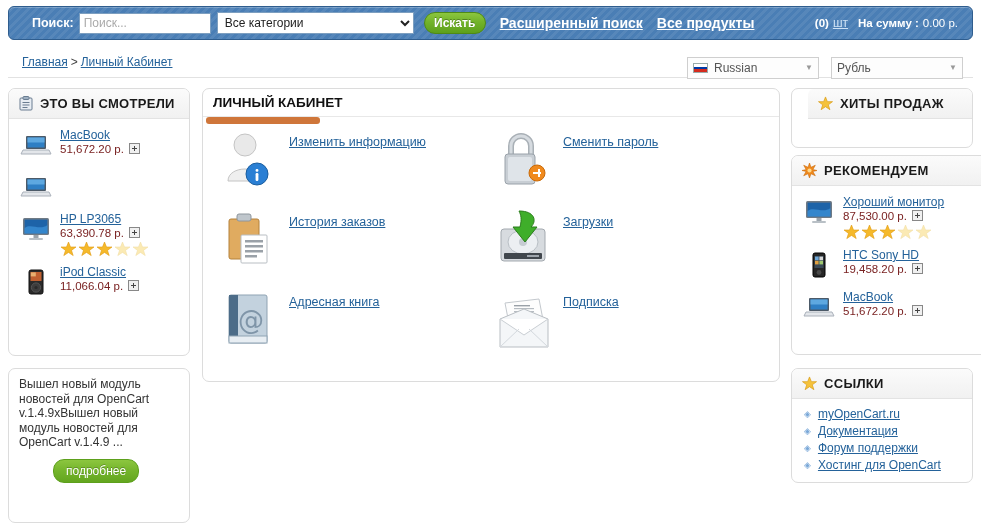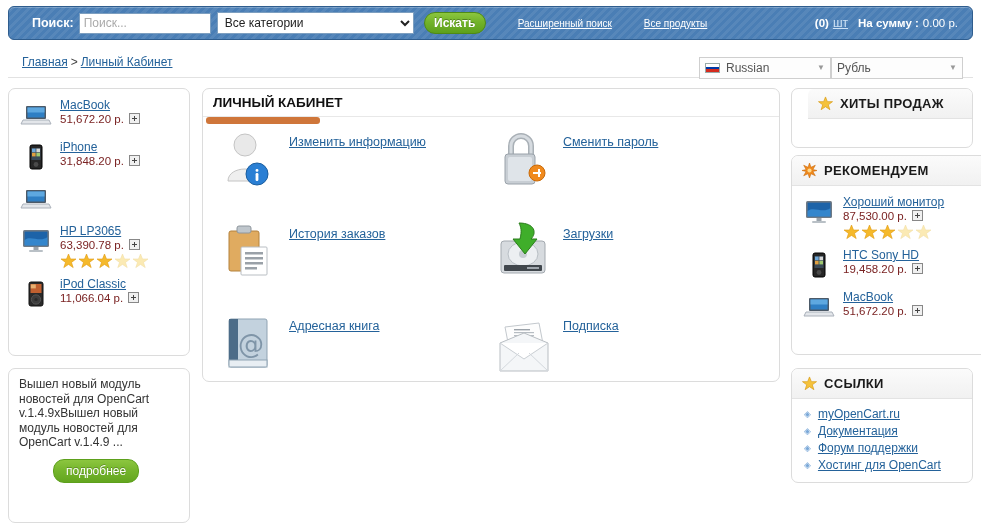--- a/index.html
+++ b/index.html
@@ -49,42 +49,42 @@
   #search-button {
     margin-left: 10px;
     width: 62px; height: 22px; border-radius: 11px;
     border: 1px solid #4f8a16;
     background: linear-gradient(to bottom,#8cc63f 0%,#72b32a 45%,#5da01c 100%);
     color: #fff; font-weight: bold; font-size: 12px;
     text-shadow: 0 -1px 0 rgba(0,0,0,.3);
     cursor: pointer; line-height: 1; padding: 0;
   }
   .top-link {
-    color: #fff; font-weight: normal; font-size: 10px;
-    text-decoration: underline; margin-left: 32px; white-space: nowrap;
+    color: #fff; font-weight: bold; font-size: 14px;
+    text-decoration: underline; margin-left: 14px; white-space: nowrap;
   }
   #cart-area {
     margin-left: auto; margin-right: 14px;
     display: flex; align-items: baseline; gap: 4px;
     color: #fff; font-size: 11.5px; white-space: nowrap;
   }
   #cart-count { font-weight: bold; }
   #cart-unit { color: #cfe2f5; text-decoration: underline; font-size: 12px; }
   #cart-total-label { font-weight: bold; margin-left: 6px; }
 
   
   #breadcrumb-row {
     position: absolute; left: 8px; top: 46px; width: 965px; height: 32px;
     border-bottom: 1px solid #e2e2e2;
     display: flex; align-items: center;
   }
   #breadcrumb { margin-left: 14px; font-size: 12px; color: #333; }
   #breadcrumb a { color: #24629a; }
   #breadcrumb .sep { margin: 0 3px; color: #444; text-decoration: none; }
-  #selector-group { margin-left: auto; margin-right: 10px; display: flex; gap: 0; margin-top: 13px; }
+  #selector-group { margin-left: auto; margin-right: 10px; display: flex; gap: 12px; margin-top: 13px; }
   .ui-select {
     width: 132px; height: 22px;
     border: 1px solid #cfcfcf; background: #fdfdfd;
     display: flex; align-items: center; padding: 0 5px;
     font-size: 12px; color: #555; position: relative;
   }
   .ui-select .arrow {
     margin-left: auto; color: #999; font-size: 8px; line-height: 1;
   }
   .flag {
@@ -149,21 +149,20 @@
   #orange-stroke {
     position: absolute; left: 3px; top: 28px;
     width: 114px; height: 7px;
     background: #cc6b2a; border-radius: 3px;
     filter: blur(.6px);
     opacity: .92;
   }
   #account-grid {
     display: grid; grid-template-columns: 1fr 1fr;
     padding: 12px 14px 0 14px;
-    row-gap: 12px;
   }
   .acct-cell { display: flex; align-items: flex-start; height: 80px; }
   .acct-icon { width: 66px; flex: 0 0 66px; display: flex; justify-content: center; }
   .acct-link {
     font-size: 12.5px; color: #24629a; text-decoration: underline;
     margin-top: 6px; margin-left: 6px; white-space: nowrap;
   }
 
   
   #news-text {
@@ -214,50 +213,45 @@
       <span class="arrow">▼</span>
     </div>
     <div class="ui-select">
       <span>Рубль</span>
       <span class="arrow">▼</span>
     </div>
   </div>
 </div>
 
 <div class="panel" id="viewed-panel" style="left:8px; top:88px; width:182px; height:268px;">
+  <div class="panel-head">
+    <span class="hicon">
+      <svg width="14" height="15" viewBox="0 0 14 15">
+        <rect x="1" y="2" width="12" height="12" rx="1" fill="#e8edf3" stroke="#6a7d91"></rect>
+        <rect x="4" y="0.5" width="6" height="3" rx="1" fill="#9fb0c2" stroke="#6a7d91"></rect>
+        <rect x="3.5" y="6" width="7" height="1" fill="#6a7d91"></rect>
+        <rect x="3.5" y="8.5" width="7" height="1" fill="#6a7d91"></rect>
+        <rect x="3.5" y="11" width="5" height="1" fill="#6a7d91"></rect>
+      </svg>
+    </span>
+    <span>ЭТО ВЫ СМОТРЕЛИ</span>
+  </div>
   <div class="panel-body" id="viewed-list">
       <div class="prod">
         <div class="prod-thumb">
           <svg width="32" height="28" viewBox="0 0 32 28">
             <rect x="6" y="5" width="20" height="13" rx="1" fill="#4c5a68"></rect>
             <rect x="7.5" y="6.5" width="17" height="10" fill="#2f7fc4"></rect>
             <rect x="7.5" y="6.5" width="17" height="5" fill="#5ea8e0"></rect>
             <path d="M3 19 L29 19 L31 23 L1 23 Z" fill="#e3e6ea" stroke="#aab1ba"></path>
           </svg>
         </div>
         <div class="prod-info">
           <a class="prod-name" href="#">MacBook</a>
           <div class="prod-price">51,672.20 р. <span class="plus-box"></span></div>
-        </div>
-      </div>
-      <div class="prod">
-        <div class="prod-thumb">
-          <svg width="32" height="28" viewBox="0 0 32 28">
-            <rect x="10" y="2" width="12" height="24" rx="2" fill="#262626" stroke="#000"></rect>
-            <rect x="11.5" y="5" width="9" height="12" fill="#3a4a58"></rect>
-            <rect x="12" y="5.6" width="3.6" height="3.6" fill="#6fa8d8"></rect>
-            <rect x="16.4" y="5.6" width="3.6" height="3.6" fill="#d8d8d8"></rect>
-            <rect x="12" y="9.8" width="3.6" height="3.6" fill="#e0a040"></rect>
-            <rect x="16.4" y="9.8" width="3.6" height="3.6" fill="#9fc870"></rect>
-            <circle cx="16" cy="21.5" r="2.4" fill="#4a4a4a"></circle>
-          </svg>
-        </div>
-        <div class="prod-info">
-          <a class="prod-name" href="#">iPhone</a>
-          <div class="prod-price">31,848.20 р. <span class="plus-box"></span></div>
         </div>
       </div>
       <div class="prod">
         <div class="prod-thumb">
           <svg width="32" height="28" viewBox="0 0 32 28">
             <rect x="6" y="5" width="20" height="13" rx="1" fill="#4c5a68"></rect>
             <rect x="7.5" y="6.5" width="17" height="10" fill="#2f7fc4"></rect>
             <rect x="7.5" y="6.5" width="17" height="5" fill="#5ea8e0"></rect>
             <path d="M3 19 L29 19 L31 23 L1 23 Z" fill="#e3e6ea" stroke="#aab1ba"></path>
           </svg>

